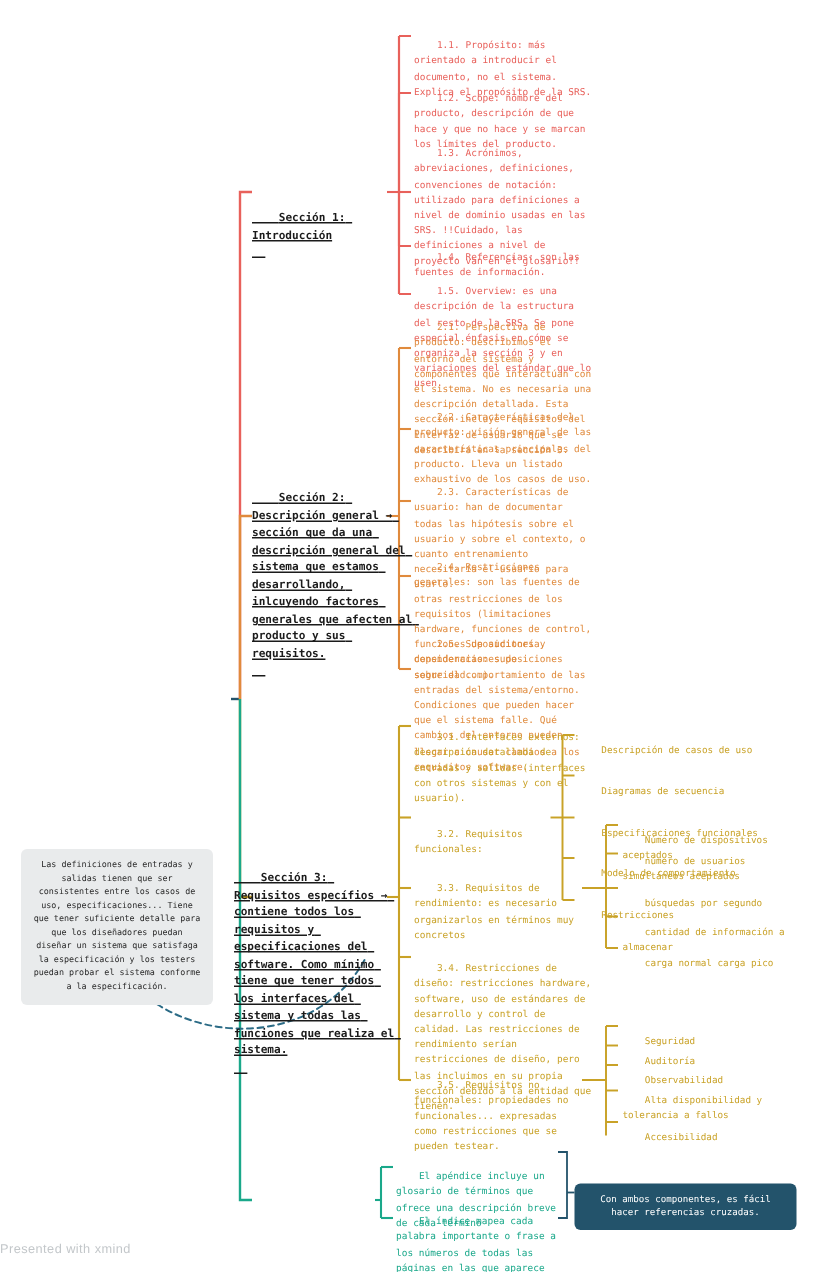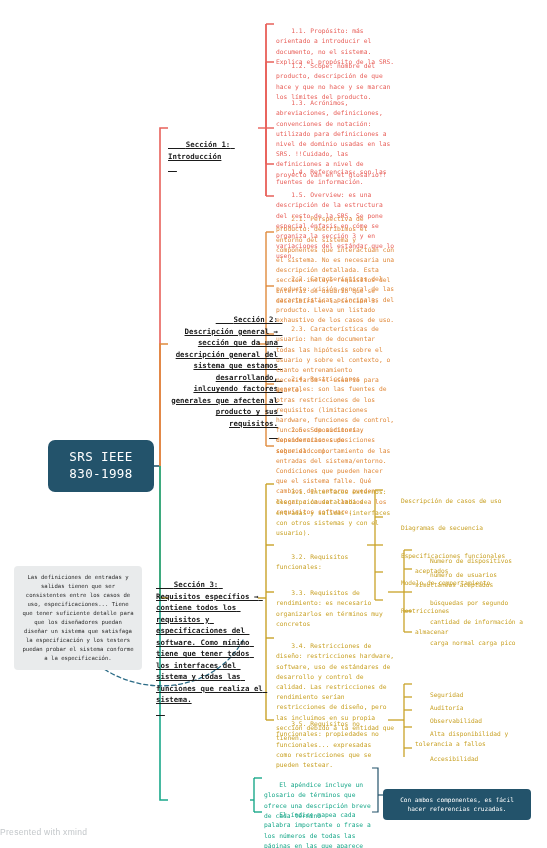--- a/index.html
+++ b/index.html
@@ -50,21 +50,21 @@
   .topic {
     position: absolute;
     font-size: 7.4px;
     line-height: 1.55;
     color: #1b1b1b;
     font-weight: bold;
     white-space: pre-wrap;
     text-decoration: underline;
   }
   .topic.s1 { left: 168px; top: 128px; width: 112px; }
-  .topic.s2 { left: 168px; top: 303px; width: 110px; text-align: right; }
+  .topic.s2 { left: 168px; top: 315px; width: 110px; }
   .topic.s3 { left: 156px; top: 568px; width: 110px; }
   .topic.ap { left: 168px; top: 793px; width: 110px; }
 
   
   .leaf {
     position: absolute;
     font-size: 6.3px;
     line-height: 1.62;
     white-space: pre-wrap;
     letter-spacing: 0.02px;
@@ -194,23 +194,20 @@
     <path d="M254 778 L262 778" stroke="#1aa88a" stroke-width="1.4" fill="none"></path>
     <path d="M254 812 L262 812" stroke="#1aa88a" stroke-width="1.4" fill="none"></path>
 
     <path d="M372 768 L378 768 L378 812 L372 812" stroke="#23536b" stroke-width="1.2" fill="none"></path>
     <path d="M378 795 L383 795" stroke="#23536b" stroke-width="1.2" fill="none"></path>
 
     <path d="M79 646 C 120 700, 210 700, 243 640" stroke="#2b6b86" stroke-width="1.3" fill="none" stroke-dasharray="4 3" stroke-linecap="round"></path>
     <path d="M79 646 L76 652 M79 646 L83 652" stroke="#2b6b86" stroke-width="1.3" fill="none" stroke-linecap="round"></path>
   </svg>
 
-  <div class="root-node">
-    <span>SRS IEEE 830-1998</span>
-  </div>
 
   <div class="topic s1">
     <span>Sección 1: Introducción</span>
   </div>
   <div class="topic s2">
     <span>Sección 2: Descripción general → sección que da una descripción general del sistema que estamos desarrollando, inlcuyendo factores generales que afecten al producto y sus requisitos.</span>
   </div>
   <div class="topic s3">
     <span>Sección 3: Requisitos específios → contiene todos los requisitos y especificaciones del software. Como mínimo tiene que tener todos los interfaces del sistema y todas las funciones que realiza el sistema.</span>
   </div>

